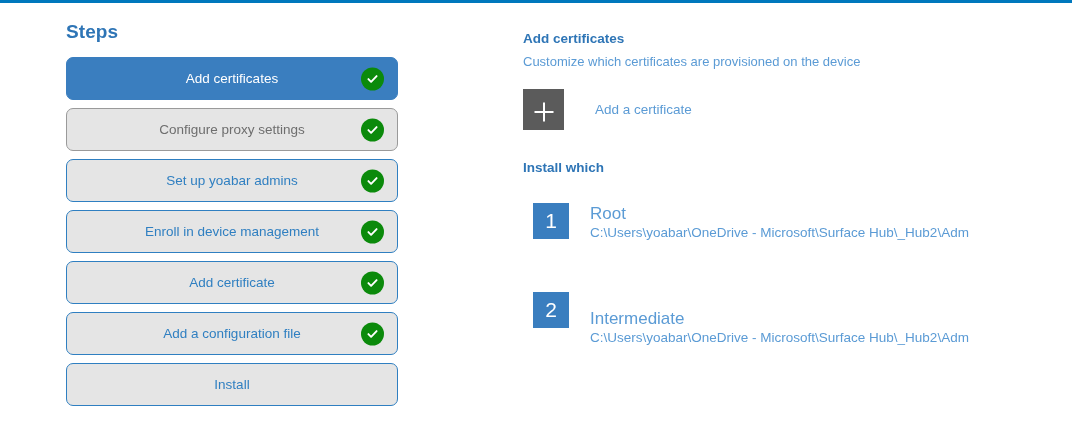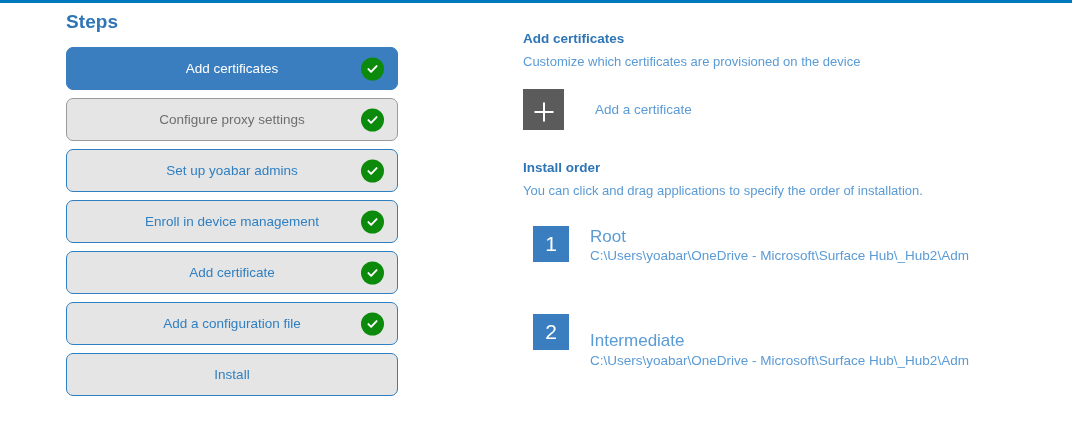--- a/index.html
+++ b/index.html
@@ -30,21 +30,21 @@
     top: 3px;
     left: 0;
     width: 1072px;
     height: 440px;
   }
 
   
   .steps-col {
     position: absolute;
     left: 66px;
-    top: 8px;
+    top: 18px;
     width: 332px;
   }
   .steps-title {
     font-size: 19px;
     font-weight: bold;
     color: #2e75b6;
     margin: 0 0 14px 0;
     letter-spacing: .1px;
   }
   .step {
@@ -266,22 +266,21 @@
       <div class="add-row">
         <span class="plus-box">
           <span class="bar-h"></span>
           <span class="bar-v"></span>
         </span>
         <span class="add-label">Add a certificate</span>
       </div>
     </div>
 
     <div class="install-block">
-      <h3 class="sec-head">Install order</h3>
-      <p class="sec-sub">You can click and drag applications to specify the order of installation.</p>
+      <h3 class="sec-head">Install which</h3>
 
       <div class="order-list">
 
         <div class="order-item">
           <span class="order-num">1</span>
           <span class="order-text">
             <span class="order-name" style="display: block;">Root</span>
             <span class="order-path" style="display: block;">C:\Users\yoabar\OneDrive - Microsoft\Surface Hub\_Hub2\Adm</span>
           </span>
         </div>

